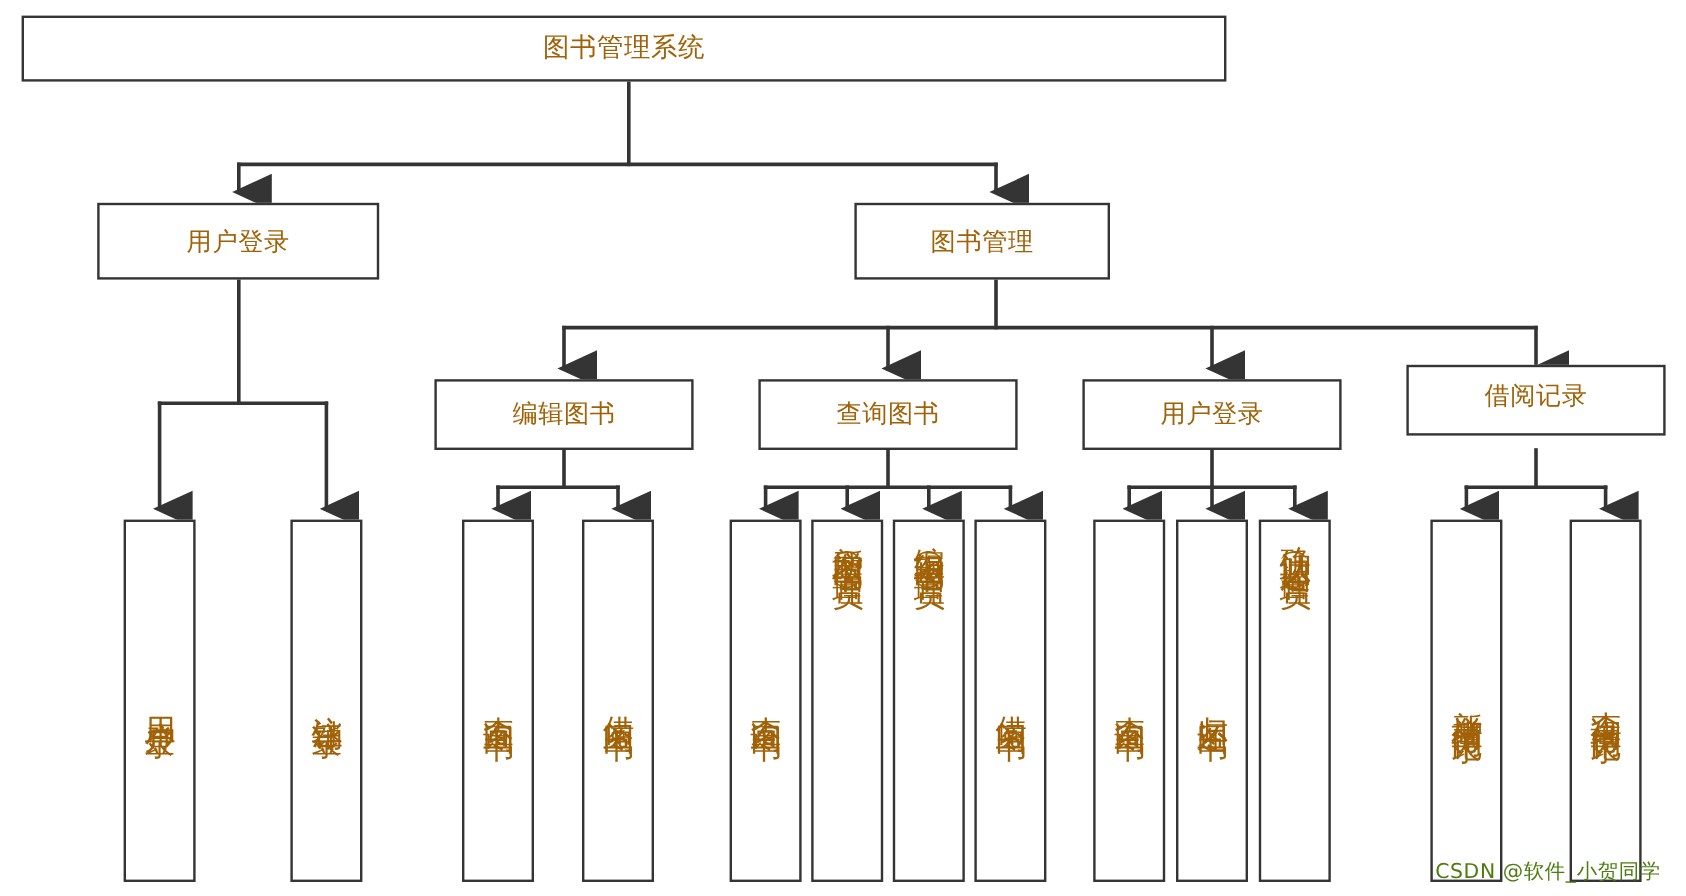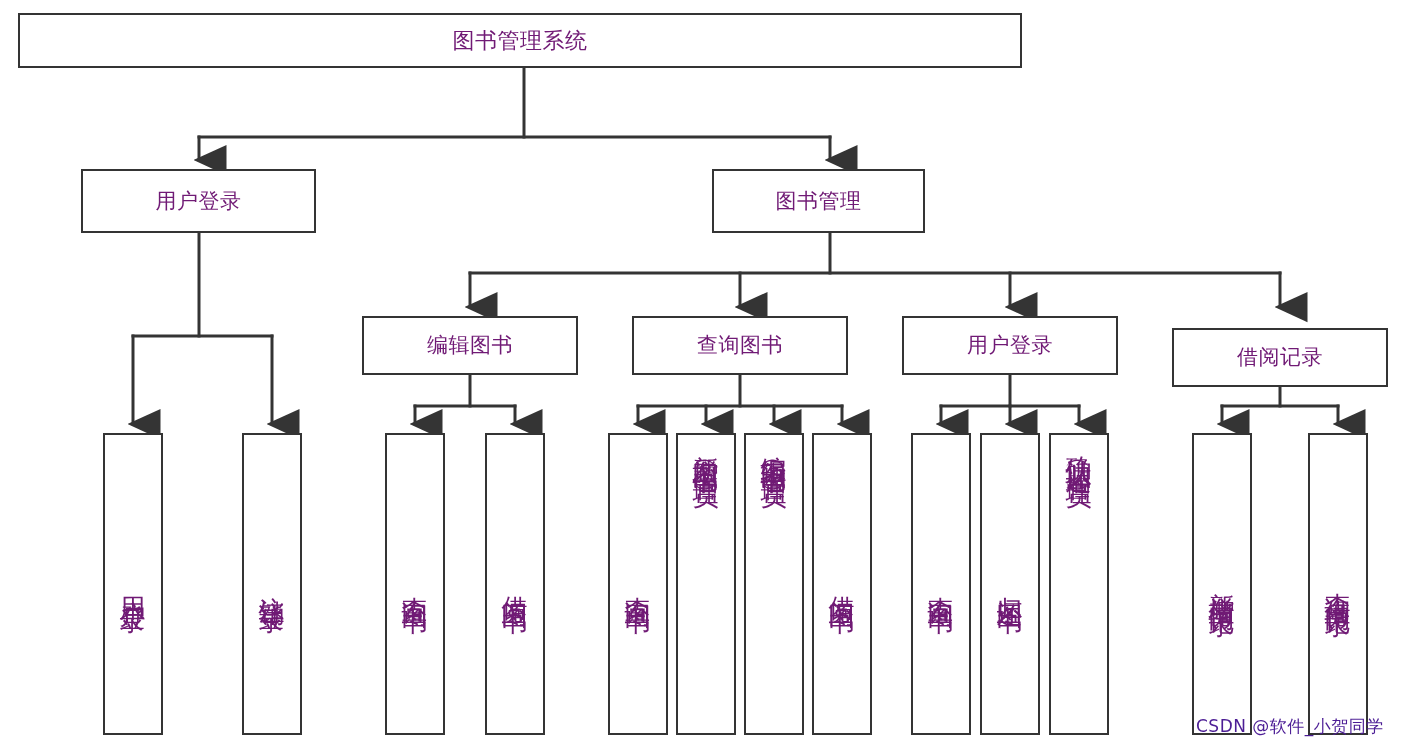--- a/index.html
+++ b/index.html
@@ -27,21 +27,21 @@
     pointer-events: none;
   }
   .node {
     position: absolute;
     box-sizing: border-box;
     background: #ffffff;
     border: 2px solid #343434;
     display: flex;
     align-items: center;
     justify-content: center;
-    color: #701a75;
+    color: #a16207;
   }
   .node .label {
     display: block;
     text-align: center;
     line-height: 1.16;
     white-space: nowrap;
   }
   
   .node.horiz .label {
     font-size: 21px;
@@ -64,21 +64,21 @@
     letter-spacing: 4px;
     white-space: nowrap;
     margin: 0 auto;
   }
   .node.vert.centered {
     align-items: center;
   }
   .watermark {
     position: absolute;
     font-size: 17px;
-    color: #4c1d95;
+    color: #4d7c0f;
     white-space: nowrap;
     letter-spacing: 0.5px;
   }
 </style>
 </head>
 <body>
 
 <div id="diagram">
 
   <svg id="edges" viewBox="0 0 1405 747" width="1405" height="747" xmlns="http://www.w3.org/2000/svg">
@@ -149,21 +149,21 @@
   </div>
 
   <div class="node horiz" style="left:632px; top:316px; width:216px; height:59px;">
     <span class="label">查询图书</span>
   </div>
 
   <div class="node horiz" style="left:902px; top:316px; width:216px; height:59px;">
     <span class="label">用户登录</span>
   </div>
 
-  <div class="node horiz" style="left:1172px; top:328px; width:216px; height:59px;">
+  <div class="node horiz" style="left:1172px; top:304px; width:216px; height:59px;font-family:Liberation Mono, monospace;">
     <span class="label">借阅记录</span>
   </div>
 
   <div class="node vert centered" style="left:103px; top:433px; width:60px; height:302px;">
     <span class="label">用户登录</span>
   </div>
 
   <div class="node vert centered" style="left:242px; top:433px; width:60px; height:302px;">
     <span class="label">注销登录</span>
   </div>

